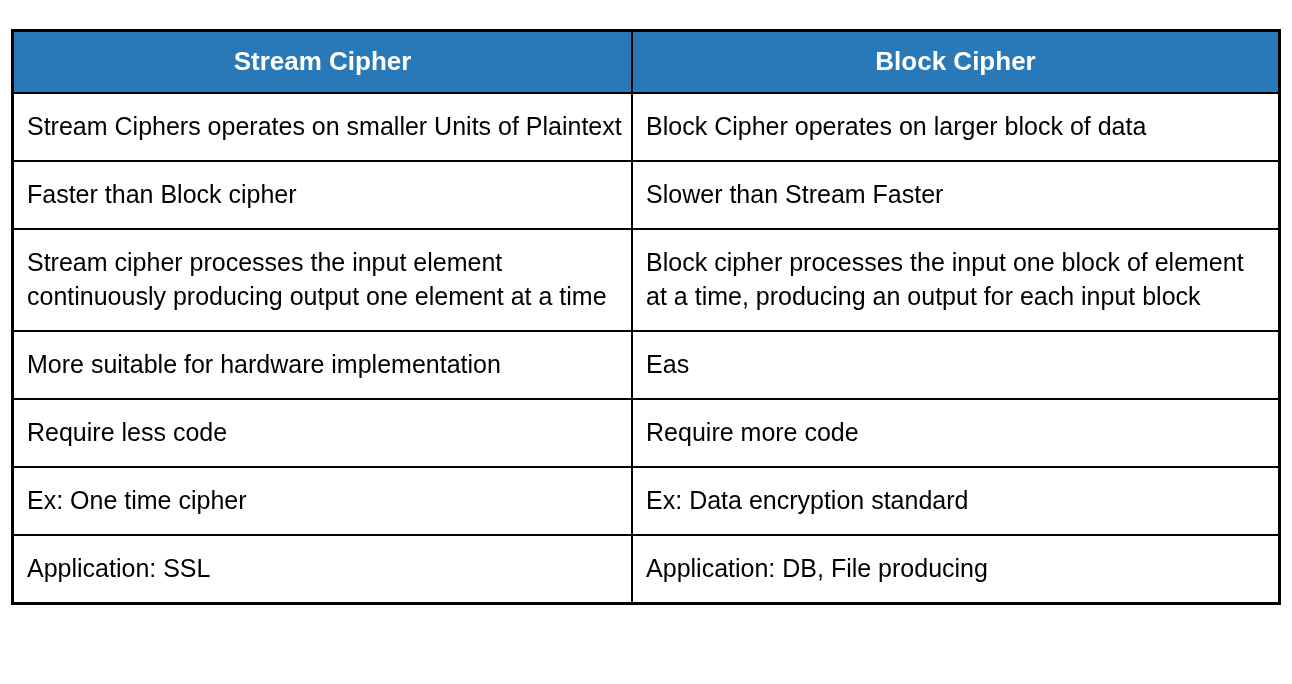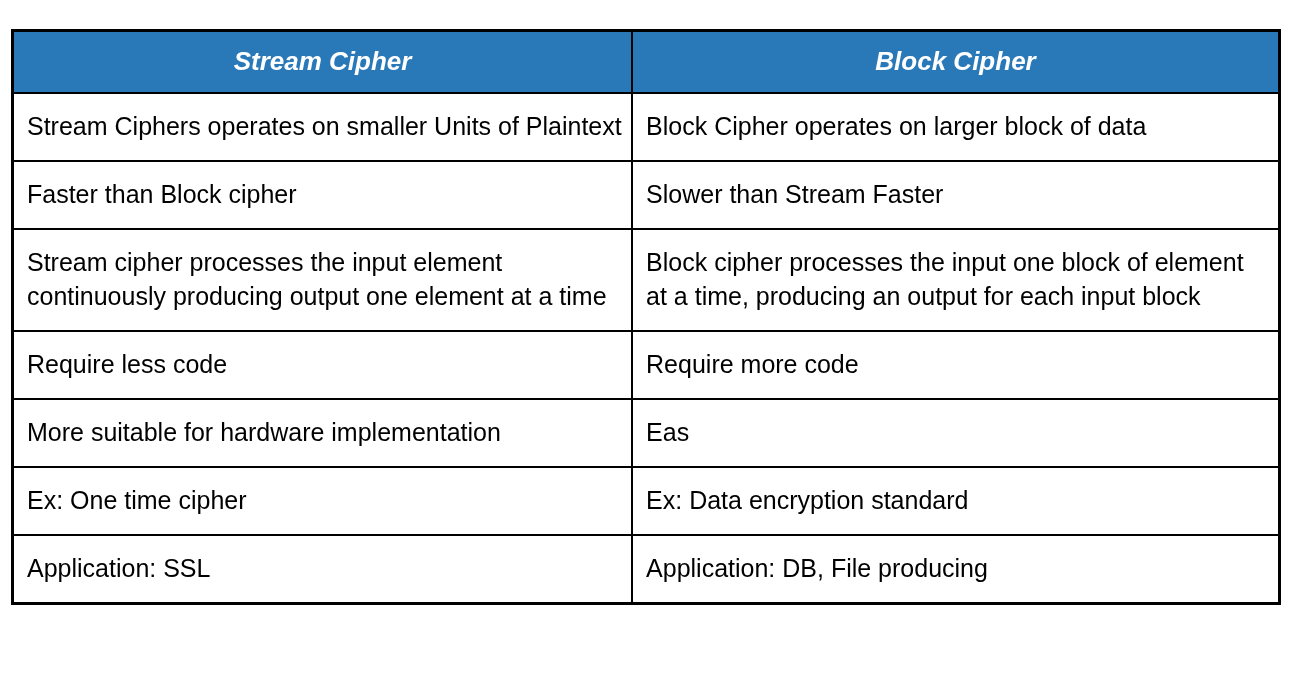--- a/index.html
+++ b/index.html
@@ -37,21 +37,20 @@
   .compare-table th {
     background: var(--header-bg);
     color: var(--header-text);
     font-size: 26px;
     font-weight: bold;
     text-align: center;
     vertical-align: middle;
     height: 62px;
     border: 2px solid var(--border);
     padding: 0 10px;
-    font-style: italic;
   }
   .compare-table td {
     background: var(--cell-bg);
     color: var(--cell-text);
     font-size: 25px;
     line-height: 34px;
     text-align: left;
     vertical-align: top;
     border: 2px solid var(--border);
     padding: 15px 8px 17px 13px;
@@ -79,26 +78,26 @@
       </tr>
       <tr>
         <td>Faster than Block cipher</td>
         <td>Slower than Stream Faster</td>
       </tr>
       <tr>
         <td>Stream cipher processes the input element continuously producing output one element at a time</td>
         <td>Block cipher processes the input one block of element at a time, producing an output for each input block</td>
       </tr>
       <tr>
+        <td>More suitable for hardware implementation</td>
+        <td>Eas</td>
+      </tr>
+      <tr>
         <td>Require less code</td>
         <td>Require more code</td>
-      </tr>
-      <tr>
-        <td>More suitable for hardware implementation</td>
-        <td>Eas</td>
       </tr>
       <tr>
         <td>Ex: One time cipher</td>
         <td>Ex: Data encryption standard</td>
       </tr>
       <tr>
         <td>Application: SSL</td>
         <td>Application: DB, File producing</td>
       </tr>
     </tbody>

